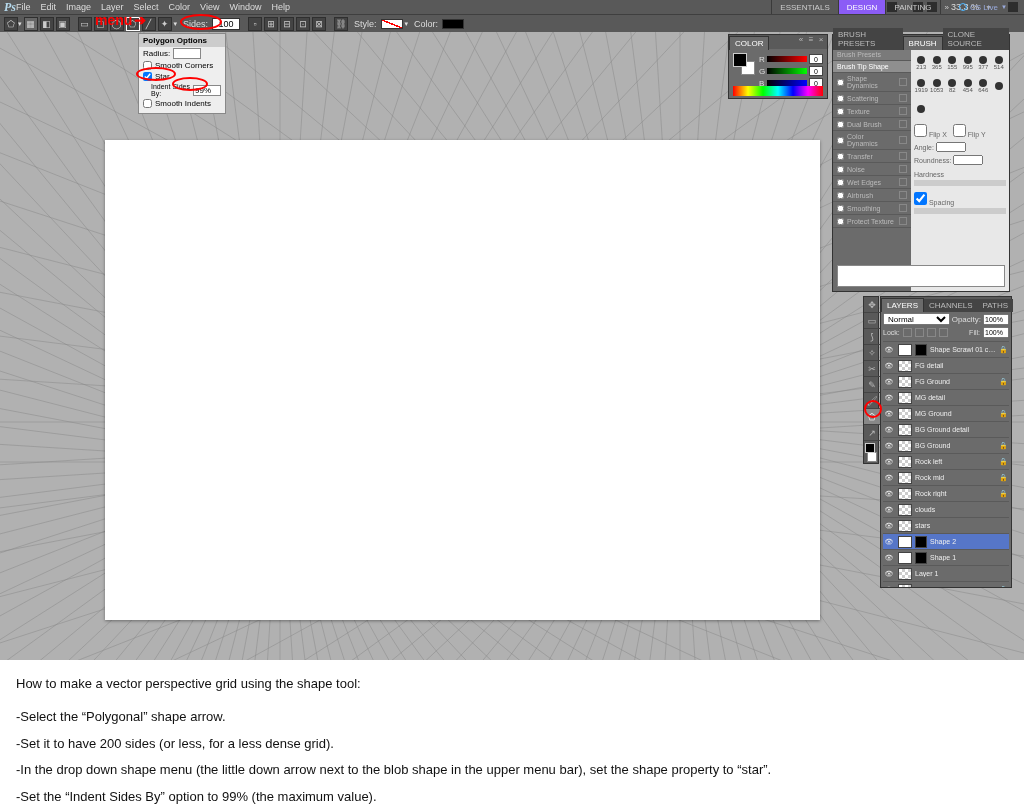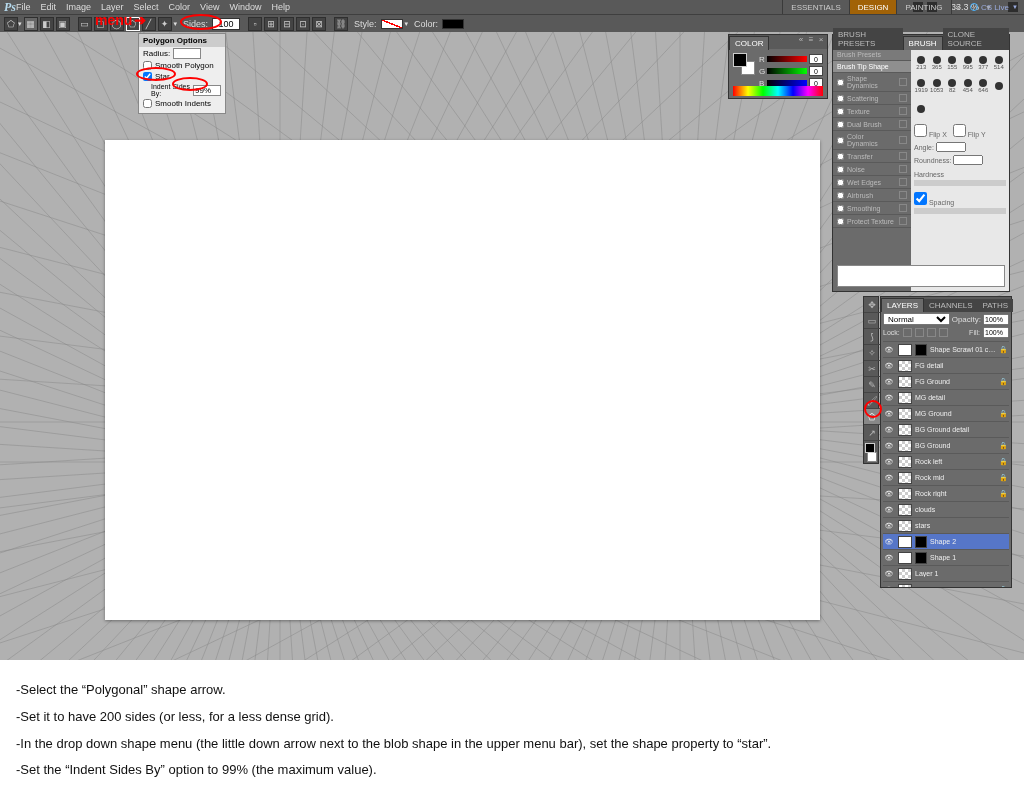--- a/index.html
+++ b/index.html
@@ -14,23 +14,23 @@
   .menu-bar .zoom { margin-left: 10px; }
   
   .options-bar { position: absolute; top: 14px; left: 0; right: 0; height: 18px; background: #595959; border-top: 1px solid #3f3f3f; display: flex; align-items: center; padding-left: 4px; gap: 2px; color: #ddd; font-size: 9px; }
   .options-bar .tool-icon { height: 14px; width: 14px; background: #444; border: 1px solid #2f2f2f; display: inline-flex; align-items: center; justify-content: center; color: #ccc; }
   .options-bar input.val { width: 28px; height: 12px; font-size: 9px; background: #fff; border: 1px solid #333; text-align: center; padding: 0 1px; }
   .options-bar label { margin-left: 4px; margin-right: 2px; }
   .swatch { width: 22px; height: 10px; background: #000; border: 1px solid #333; display: inline-block; }
   .no-stroke { width: 22px; height: 10px; background: #fff; border: 1px solid #333; position: relative; display: inline-block; }
   .no-stroke::after { content: ""; position: absolute; left: 0; top: 0; right: 0; bottom: 0; background: linear-gradient(to top right, transparent 45%, red 45%, red 55%, transparent 55%); }
   
-  .workspace-tabs { position: absolute; top: 0; right: 0; height: 14px; display: flex; align-items: stretch; font-size: 8px; text-align: right; }
+  .workspace-tabs { position: absolute; top: 0; right: 11px; height: 14px; display: flex; align-items: stretch; font-size: 8px; text-align: right; }
   .workspace-tabs .wtab { padding: 0 8px; display: flex; align-items: center; color: #ccc; border-left: 1px solid #3a3a3a; }
-  .workspace-tabs .wtab.active { background: #a16207; color: #fff; }
+  .workspace-tabs .wtab.active { background: #8b5cf6; color: #fff; }
   .workspace-tabs .cslive { color: #9ad; padding: 0 6px; display: flex; align-items: center; gap: 3px; }
   .workspace-tabs .cslive .dot { width: 8px; height: 8px; border: 1.5px solid #4cb5ff; border-radius: 50%; }
   
   .canvas-wrap { position: absolute; left: 0; right: 0; top: 32px; bottom: 0; overflow: hidden; }
   .canvas { position: absolute; left: 105px; top: 108px; width: 715px; height: 480px; background: #fff; box-shadow: 0 1px 3px rgba(0,0,0,.4); }
   .burst { position: absolute; }
   .burst line { stroke: #888; stroke-width: 0.5; }
   
   .poly-popup { position: absolute; left: 138px; top: 33px; width: 88px; background: #eee; border: 1px solid #888; font-size: 8px; padding-bottom: 4px; z-index: 30; }
   .poly-popup .title { background: #ccc; font-weight: bold; padding: 2px 4px; font-size: 8px; }
@@ -385,21 +385,21 @@
   </div>
 
   <div class="poly-popup">
     <div class="title">Polygon Options</div>
     <div class="row">
         <span>Radius:</span>
         <input type="text" value="" style="">
       </div>
     <div class="row">
         <input type="checkbox" style="">
-        <span>Smooth Polygon</span>
+        <span>Smooth Corners</span>
       </div>
     <div class="row">
         <input type="checkbox" checked="" style="">
         <span>Star</span>
       </div>
     <div class="row" style="padding-left:12px;font-size:7px">
         <span style="font-size:7px">Indent Sides By:</span>
         <input type="text" value="99%" style="">
       </div>
     <div class="row">
@@ -735,19 +735,20 @@
             <span class="name" style="font-style:italic">Background</span>
             <span class="lck">🔒</span>
           </div>
         </div>
     </div>
   </div>
 
 </div>
 
 <div class="tutorial">
+  <p>How to make a vector perspective grid using the shape tool:</p>
   <div style="height:6px"></div>
   <p>-Select the “Polygonal” shape arrow.</p>
   <p>-Set it to have 200 sides (or less, for a less dense grid).</p>
   <p>-In the drop down shape menu (the little down arrow next to the blob shape in the upper menu bar), set the shape property to “star”.</p>
   <p> -Set the “Indent Sides By” option to 99% (the maximum value).</p>
 
 </div>
 
 </body></html>

